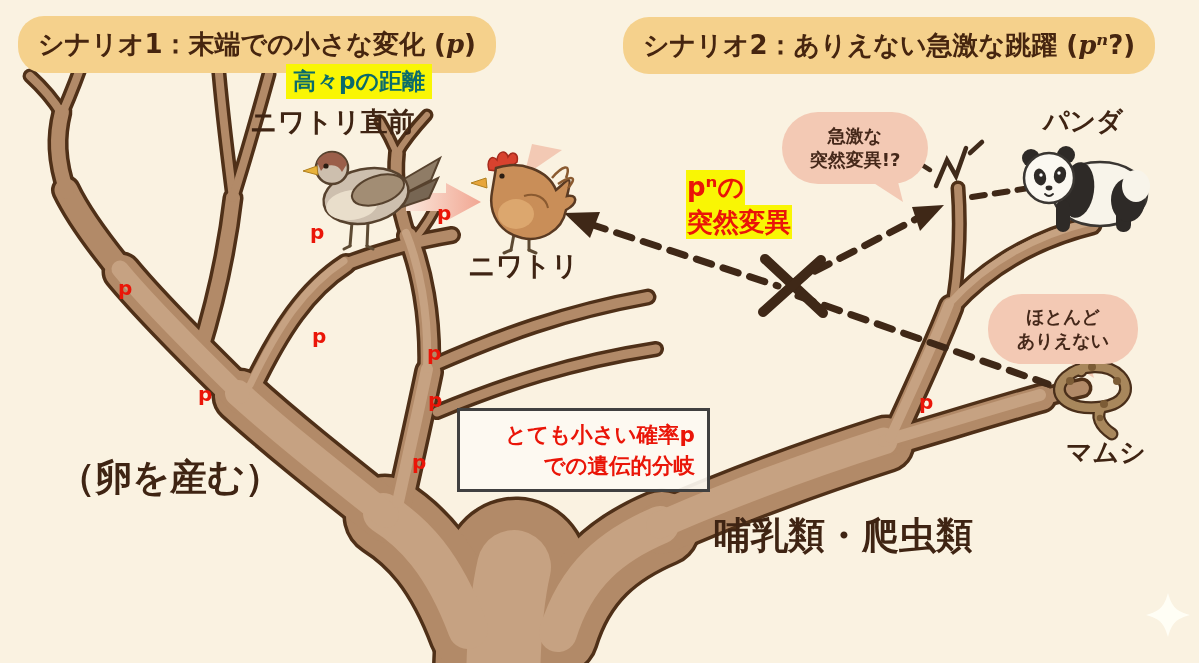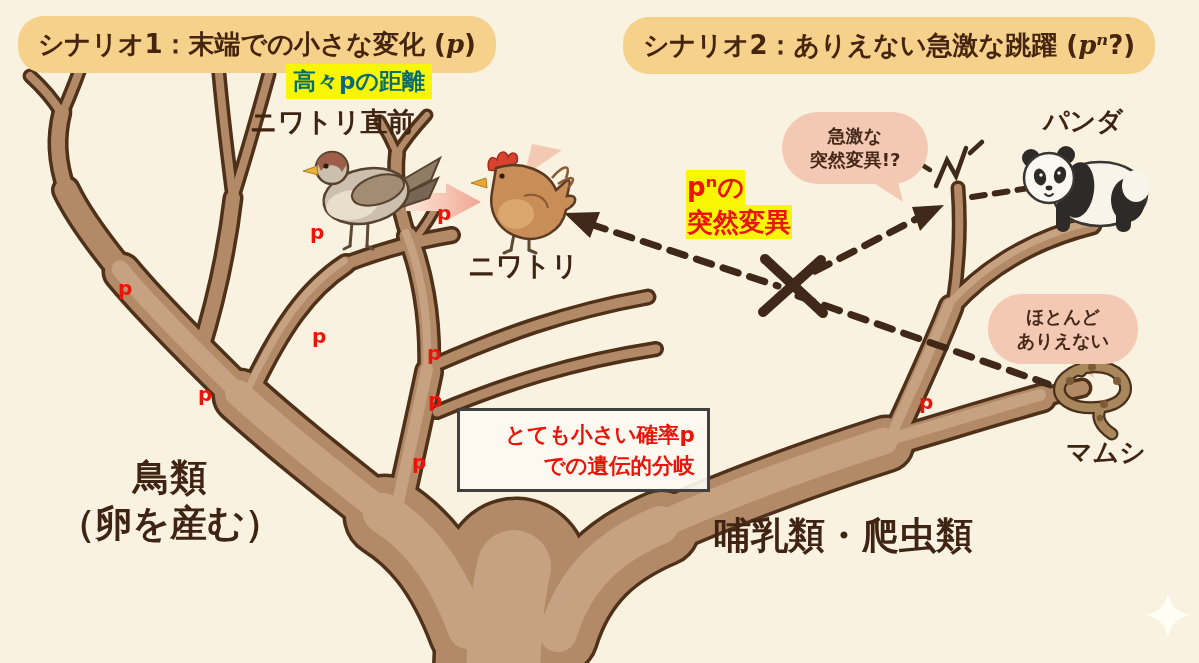--- a/index.html
+++ b/index.html
@@ -250,21 +250,20 @@
   </div>
 
   <div class="lbl" style="left:1066px;top:438px;font-size:26px;">マムシ</div>
 
   <div class="prob-box">
     <div>とても小さい確率p</div>
     <div>での遺伝的分岐</div>
   </div>
 
   <div class="clade" style="left:50px;top:455px;width:240px;">
-    <div>鳥類</div>
     <div>（卵を産む）</div>
   </div>
   <div class="clade" style="left:714px;top:513px;">哺乳類・爬虫類</div>
 
   <span class="p-mark" style="left:310px;top:222px;">p</span>
   <span class="p-mark" style="left:118px;top:278px;">p</span>
   <span class="p-mark" style="left:312px;top:326px;">p</span>
   <span class="p-mark" style="left:198px;top:384px;">p</span>
   <span class="p-mark" style="left:427px;top:343px;">p</span>
   <span class="p-mark" style="left:428px;top:390px;">p</span>

